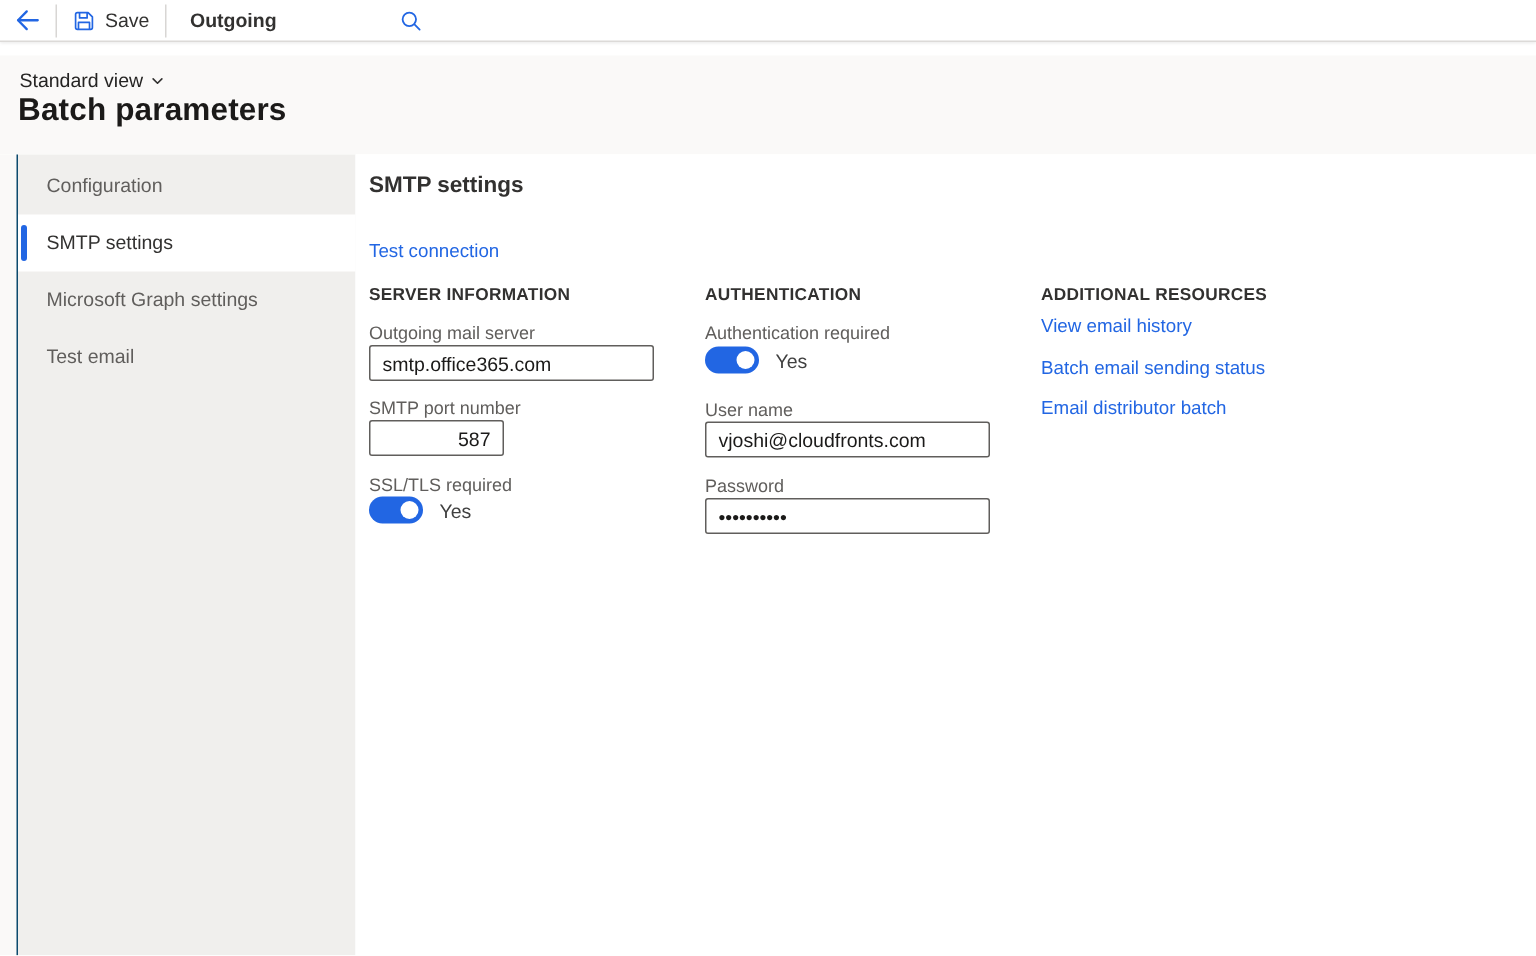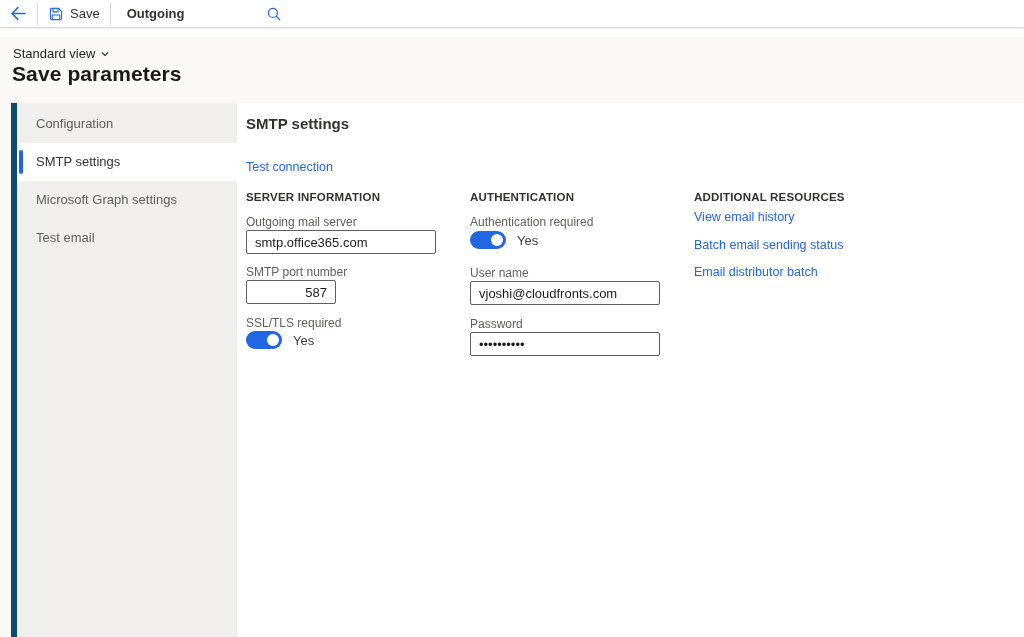--- a/index.html
+++ b/index.html
@@ -86,21 +86,21 @@
     position: absolute;
     left: 0; top: 0; bottom: 0;
     width: 11px;
     background: #faf9f8;
   }
   .sidebar {
     position: absolute;
     left: 11px; top: 0; bottom: 0;
     width: 226px;
     background: #f0efed;
-    border-left: 6px solid #0c4a6e;
+    border-left: 1px solid #0c4a6e;
   }
   .side-item {
     position: absolute;
     left: 0; right: 0;
     height: 38px;
     line-height: 38px;
     padding-left: 19px;
     font-size: 13px;
     color: #605e5c;
     cursor: pointer;
@@ -251,21 +251,21 @@
 
   <div class="pageheader">
     <div class="view-switcher">
       <span>Standard view</span>
       <span>
         <svg width="10" height="10" viewBox="0 0 12 12" fill="none" stroke="#323130" stroke-width="1.3" stroke-linecap="round" stroke-linejoin="round">
           <path d="M2.5 4.3 L6 7.8 L9.5 4.3"></path>
         </svg>
       </span>
     </div>
-    <div class="page-title">Save parameters</div>
+    <div class="page-title">Batch parameters</div>
   </div>
 
   <div class="content">
     <div class="gutter"></div>
 
     <div class="sidebar">
       <div class="side-item" style="top:2px">
         <span>Configuration</span>
       </div>
       <div class="side-item selected" style="top:40px">

